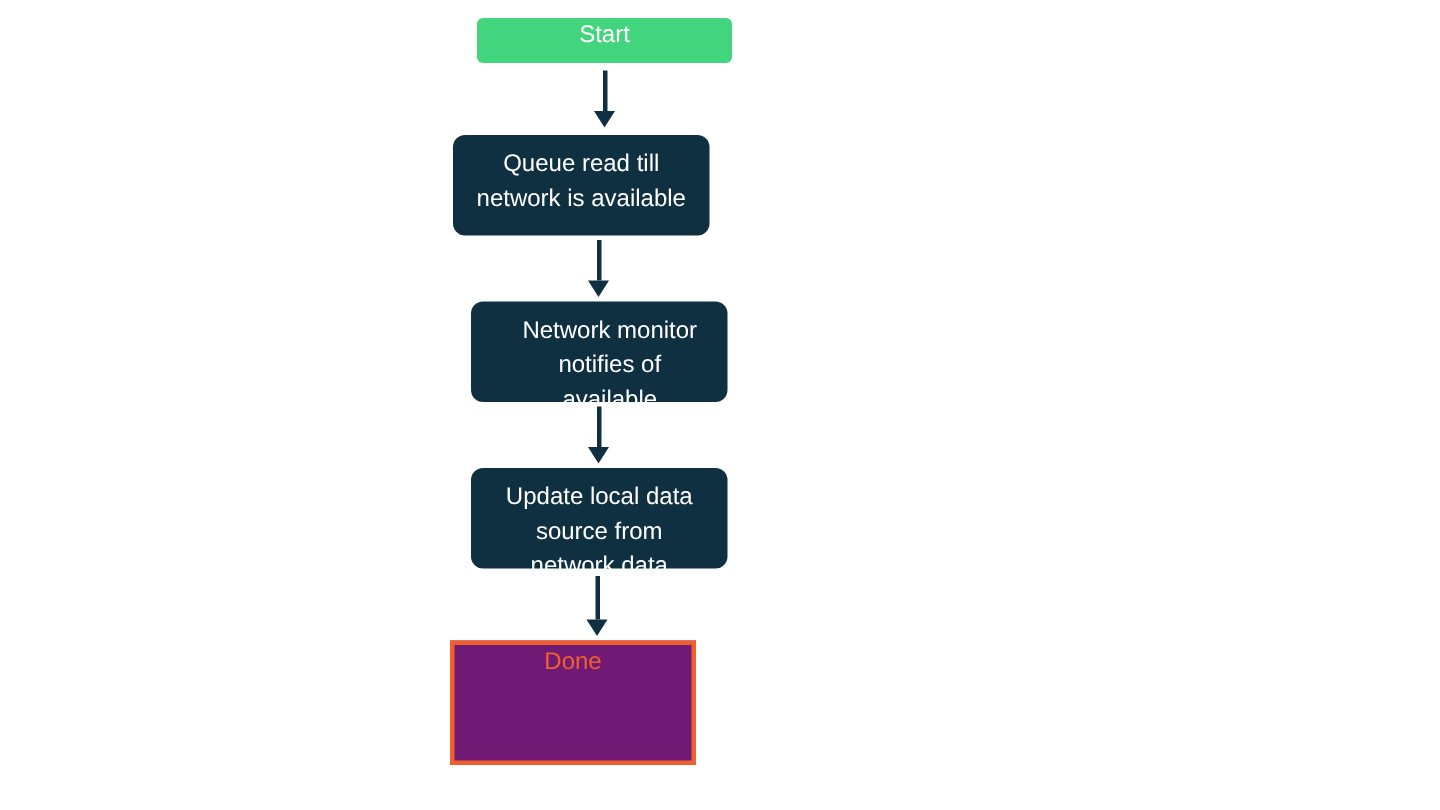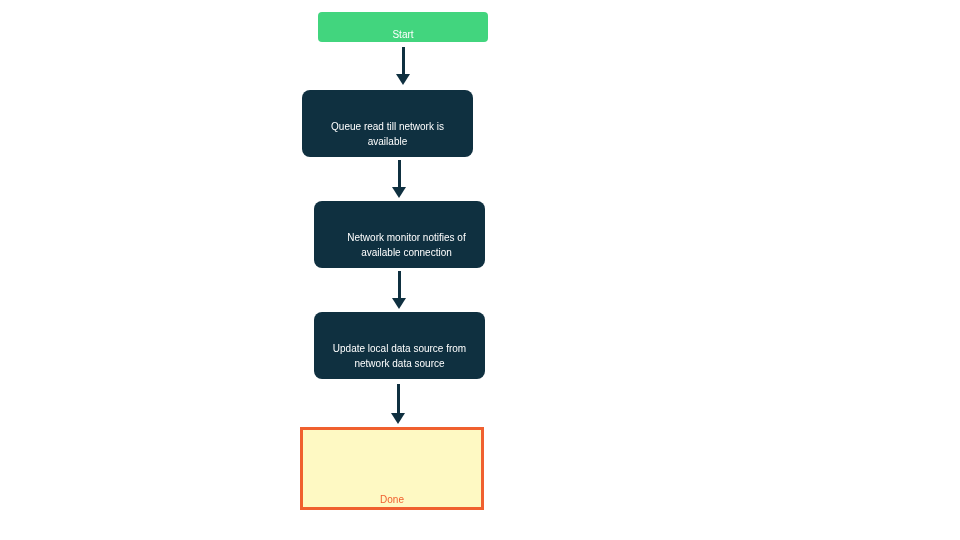--- a/index.html
+++ b/index.html
@@ -11,45 +11,45 @@
   .canvas {
     position: relative;
     width: 960px;
     height: 540px;
     background: #ffffff;
     overflow: hidden;
   }
   .node {
     position: absolute;
     display: flex;
-    align-items: flex-end;
+    align-items: flex-start;
     justify-content: center;
     text-align: center;
     box-sizing: border-box;
-    font-size: 10px;
+    font-size: 16px;
     line-height: 1.45;
   }
   .node-start {
     left: 318px; top: 12px; width: 170px; height: 30px;
     background: var(--start-fill);
     color: #ffffff;
     border-radius: 4px;
   }
   .node-process {
     background: var(--process-fill);
     color: #ffffff;
     border-radius: 8px;
     padding: 8px 14px;
   }
   .node-p1 { left: 302px; top: 90px;  width: 171px; height: 67px; }
   .node-p2 { left: 314px; top: 201px; width: 171px; height: 67px; padding-left: 28px; }
   .node-p3 { left: 314px; top: 312px; width: 171px; height: 67px; }
   .node-end {
-    left: 300px; top: 427px; width: 184px; height: 83px;
-    background: #fef9c3;
+    left: 300px; top: 427px; width: 164px; height: 83px;
+    background: #701a75;
     border: 3px solid var(--end-border);
     color: var(--end-text);
     border-radius: 0;
   }
   .arrow {
     position: absolute;
     width: 14px;
     display: flex;
     flex-direction: column;
     align-items: center;

